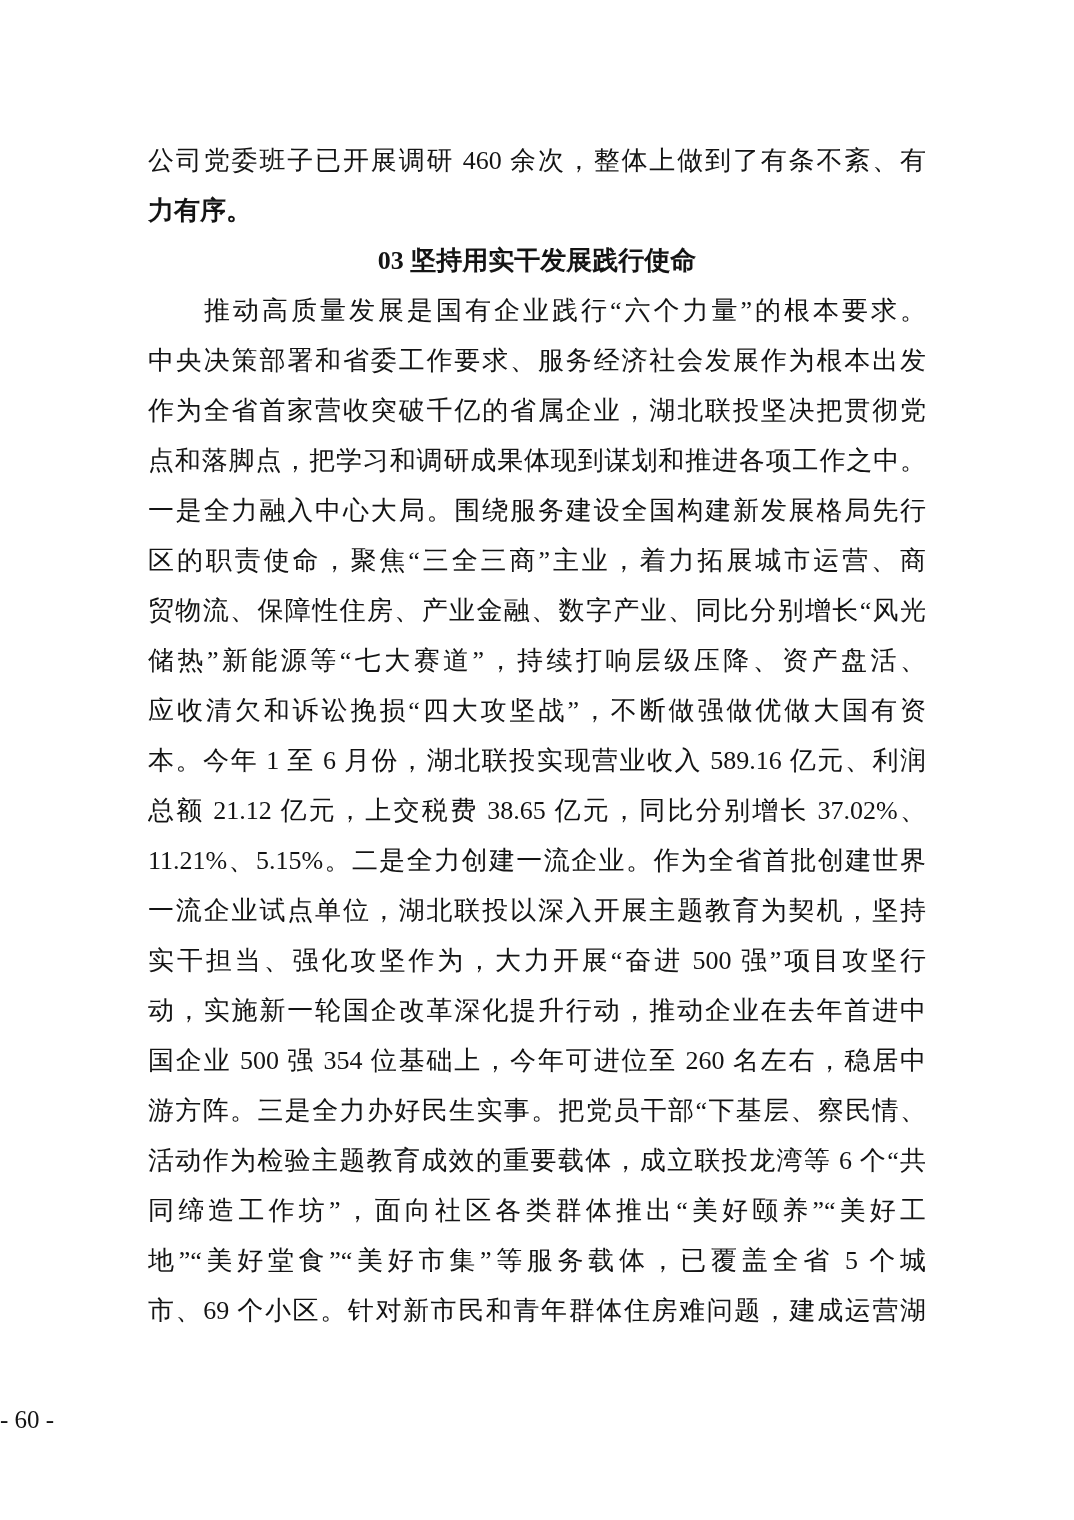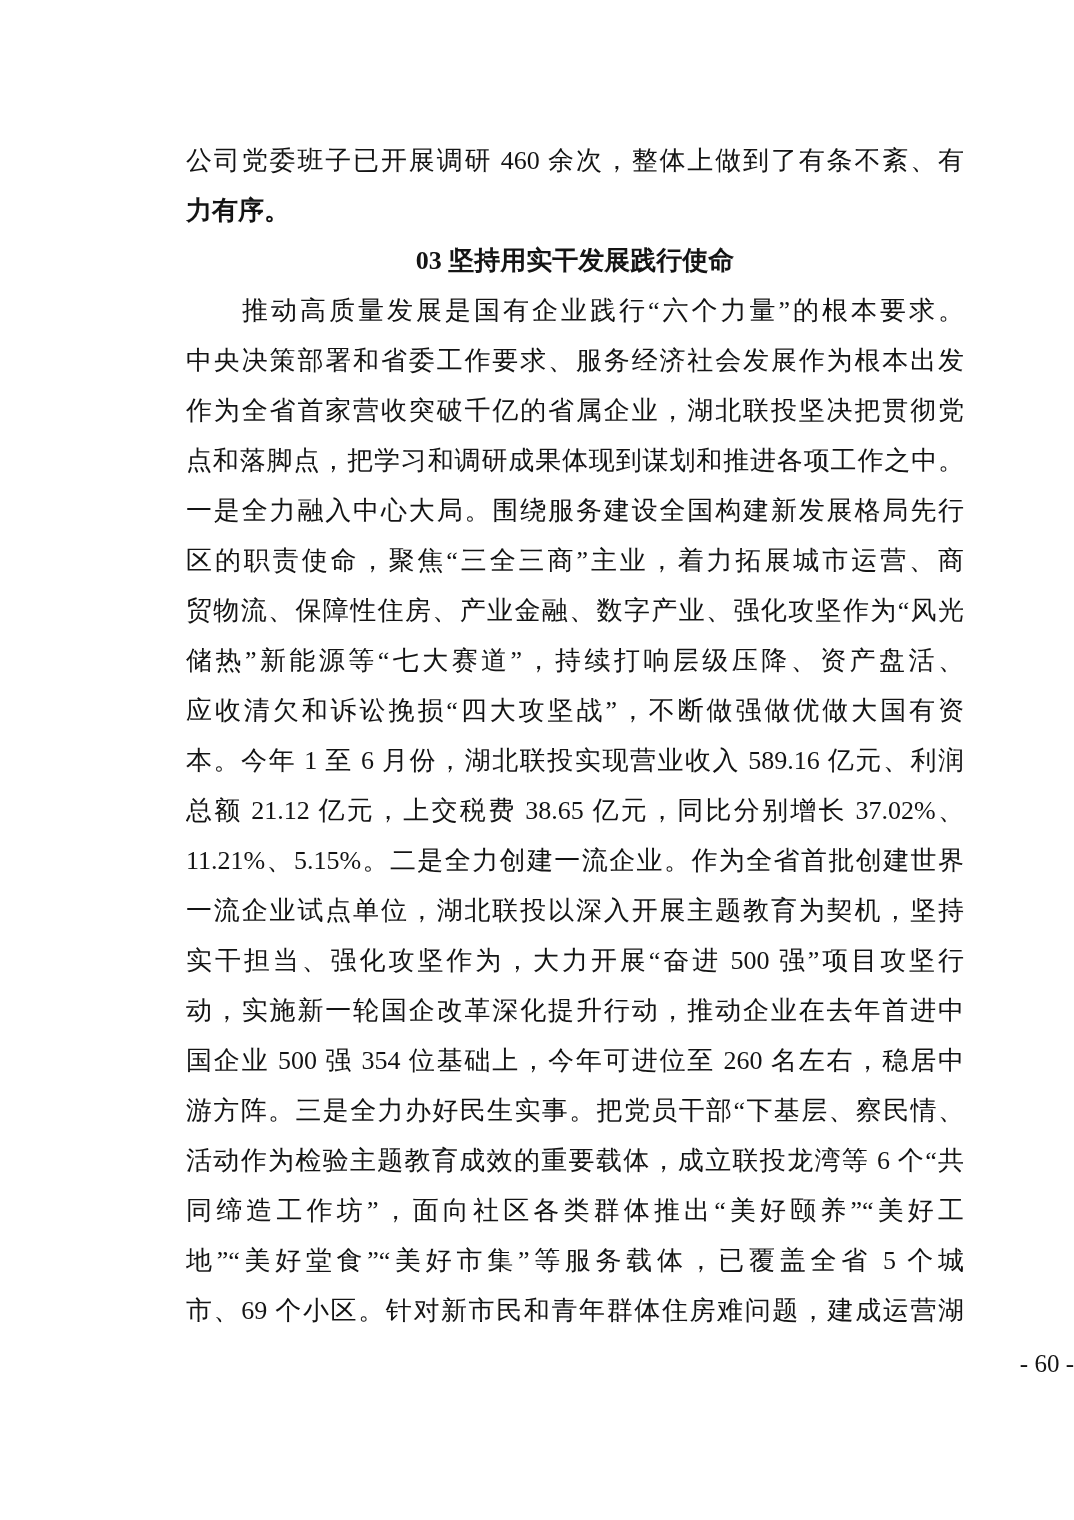--- a/index.html
+++ b/index.html
@@ -14,21 +14,20 @@
     background: #ffffff;
     color: #141414;
     font-family: "Liberation Serif", "DejaVu Serif", serif;
     overflow: hidden;
   }
   .content {
     position: absolute;
     left: 148px;
     top: 136px;
     width: 778px;
-    margin-left: 38px;
   }
   .line {
     height: 50px;
     line-height: 50px;
     font-size: 26px;
     letter-spacing: 0;
     text-align: justify;
     text-align-last: justify;
     overflow: hidden;
   }
@@ -41,43 +40,43 @@
     text-align: center;
     text-align-last: center;
     font-weight: bold;
   }
   .line.indent {
     text-indent: 56px;
   }
   .footer {
     position: absolute;
     left: 0;
-    top: 1346px;
+    top: 1402px;
     width: 100%;
-    text-align: right;
+    text-align: left;
     font-size: 25px;
     line-height: 36px;
     color: #141414;
   }
 </style>
 </head>
 <body>
 
 <div class="page">
   <div class="content" id="document-body">
       <div class="line">公司党委班子已开展调研 460 余次，整体上做到了有条不紊、有</div>
       <div class="line left">力有序。</div>
       <div class="line center">03 坚持用实干发展践行使命</div>
       <div class="line indent">推动高质量发展是国有企业践行“六个力量”的根本要求。</div>
       <div class="line">中央决策部署和省委工作要求、服务经济社会发展作为根本出发</div>
       <div class="line">作为全省首家营收突破千亿的省属企业，湖北联投坚决把贯彻党</div>
       <div class="line">点和落脚点，把学习和调研成果体现到谋划和推进各项工作之中。</div>
       <div class="line">一是全力融入中心大局。围绕服务建设全国构建新发展格局先行</div>
       <div class="line">区的职责使命，聚焦“三全三商”主业，着力拓展城市运营、商</div>
-      <div class="line">贸物流、保障性住房、产业金融、数字产业、强化攻坚作为“风光</div>
+      <div class="line">贸物流、保障性住房、产业金融、数字产业、同比分别增长“风光</div>
       <div class="line">储热”新能源等“七大赛道”，持续打响层级压降、资产盘活、</div>
       <div class="line">应收清欠和诉讼挽损“四大攻坚战”，不断做强做优做大国有资</div>
       <div class="line">本。今年 1 至 6 月份，湖北联投实现营业收入 589.16 亿元、利润</div>
       <div class="line">总额 21.12 亿元，上交税费 38.65 亿元，同比分别增长 37.02%、</div>
       <div class="line">11.21%、5.15%。二是全力创建一流企业。作为全省首批创建世界</div>
       <div class="line">一流企业试点单位，湖北联投以深入开展主题教育为契机，坚持</div>
       <div class="line">实干担当、强化攻坚作为，大力开展“奋进 500 强”项目攻坚行</div>
       <div class="line">动，实施新一轮国企改革深化提升行动，推动企业在去年首进中</div>
       <div class="line">国企业 500 强 354 位基础上，今年可进位至 260 名左右，稳居中</div>
       <div class="line">游方阵。三是全力办好民生实事。把党员干部“下基层、察民情、</div>

